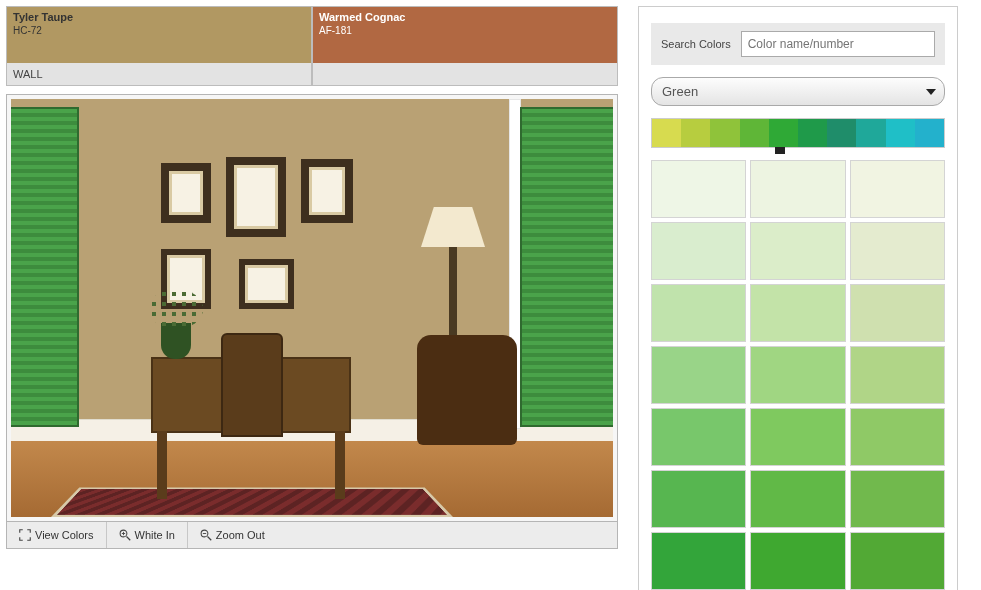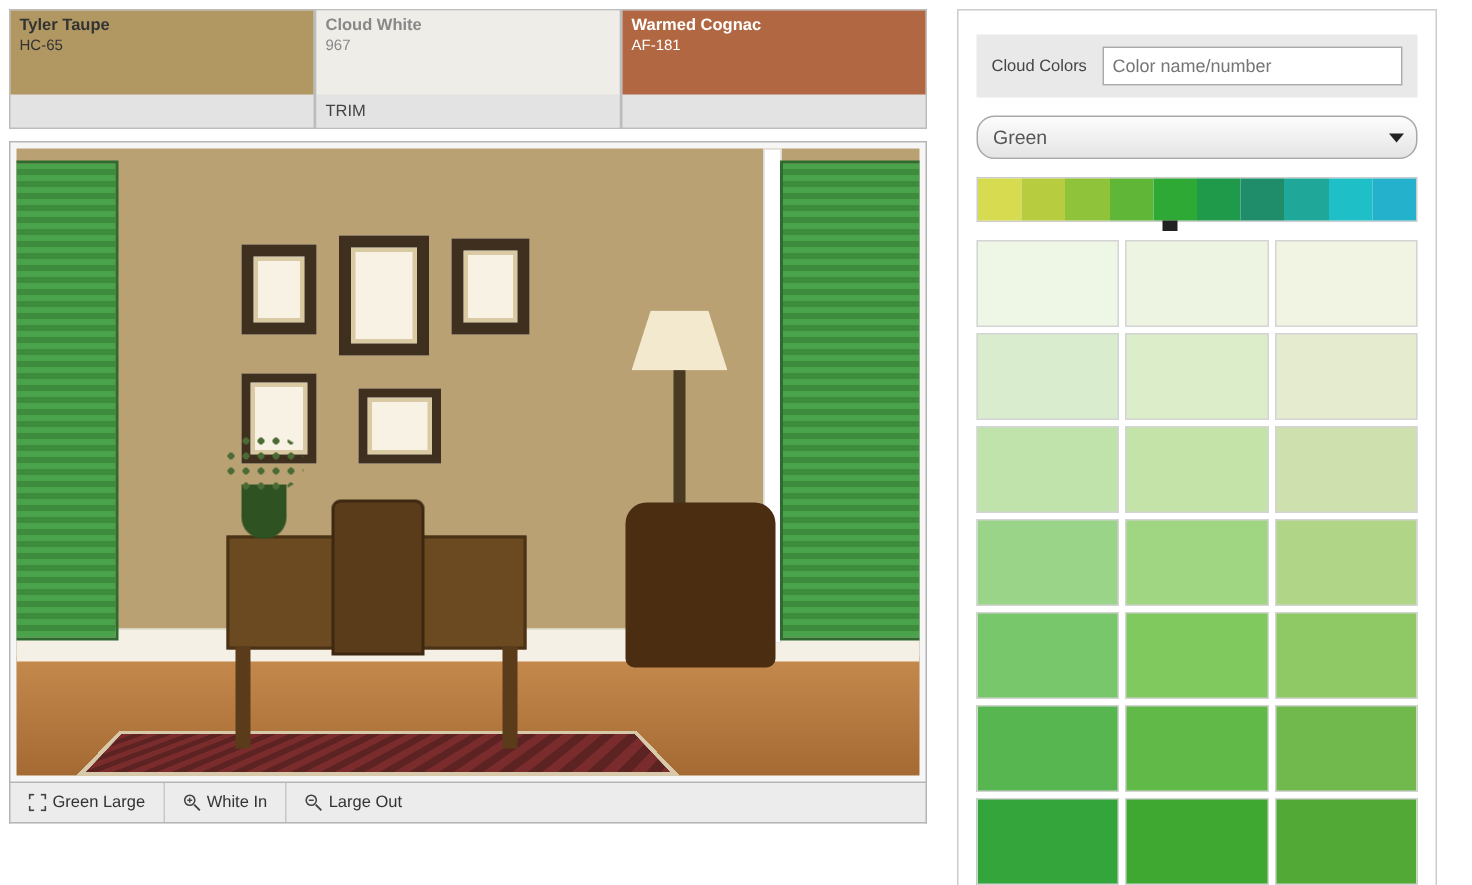--- a/index.html
+++ b/index.html
@@ -295,29 +295,23 @@
 </head>
 <body>
 
 <div class="app">
 
   <div class="left-panel">
     <div class="swatch-row" id="swatch-row">
         <div class="swatch-card">
           <div class="swatch-color" style="background:#b19862;color:#333333">
             <span class="swatch-name">Tyler Taupe</span>
-            <span class="swatch-code">HC-65</span>
+            <span class="swatch-code">HC-72</span>
           </div>
-        </div>
-        <div class="swatch-card">
-          <div class="swatch-color" style="background:#eeede7;color:#888888">
-            <span class="swatch-name">Cloud White</span>
-            <span class="swatch-code">967</span>
-          </div>
-          <div class="swatch-role">TRIM</div>
+          <div class="swatch-role">WALL</div>
         </div>
         <div class="swatch-card">
           <div class="swatch-color" style="background:#b16842;color:#ffffff">
             <span class="swatch-name">Warmed Cognac</span>
             <span class="swatch-code">AF-181</span>
           </div>
         </div>
       </div>
 
     <div class="room-image-wrap">
@@ -339,45 +333,45 @@
         <div class="lamp"></div>
         <div class="armchair"></div>
       </div>
     </div>
 
     <div class="image-toolbar">
       <div class="tool-btn">
         <svg class="ico" viewBox="0 0 16 16">
             <path fill="none" stroke="#444" stroke-width="1.5" d="M1 5V1h4M11 1h4v4M15 11v4h-4M5 15H1v-4"></path>
           </svg>
-        <span>Green Large</span>
+        <span>View Colors</span>
       </div>
       <div class="tool-btn">
         <svg class="ico" viewBox="0 0 16 16">
             <circle cx="6" cy="6" r="4.5" fill="none" stroke="#444" stroke-width="1.4"></circle>
             <line x1="10" y1="10" x2="15" y2="15" stroke="#444" stroke-width="1.6"></line>
             <line x1="6" y1="3.8" x2="6" y2="8.2" stroke="#444" stroke-width="1.2"></line>
             <line x1="3.8" y1="6" x2="8.2" y2="6" stroke="#444" stroke-width="1.2"></line>
           </svg>
         <span>White In</span>
       </div>
       <div class="tool-btn">
         <svg class="ico" viewBox="0 0 16 16">
             <circle cx="6" cy="6" r="4.5" fill="none" stroke="#444" stroke-width="1.4"></circle>
             <line x1="10" y1="10" x2="15" y2="15" stroke="#444" stroke-width="1.6"></line>
             <line x1="3.8" y1="6" x2="8.2" y2="6" stroke="#444" stroke-width="1.2"></line>
           </svg>
-        <span>Large Out</span>
+        <span>Zoom Out</span>
       </div>
     </div>
   </div>
 
   <div class="right-panel">
     <div class="search-row">
-      <label>Cloud Colors</label>
+      <label>Search Colors</label>
       <input type="text" placeholder="Color name/number" style="">
     </div>
 
     <div class="family-select">
       <span>Green</span>
       <span class="chev"></span>
     </div>
 
     <div class="hue-strip" id="hue-strip">
       <span style="background: rgb(215, 219, 79);"></span>

